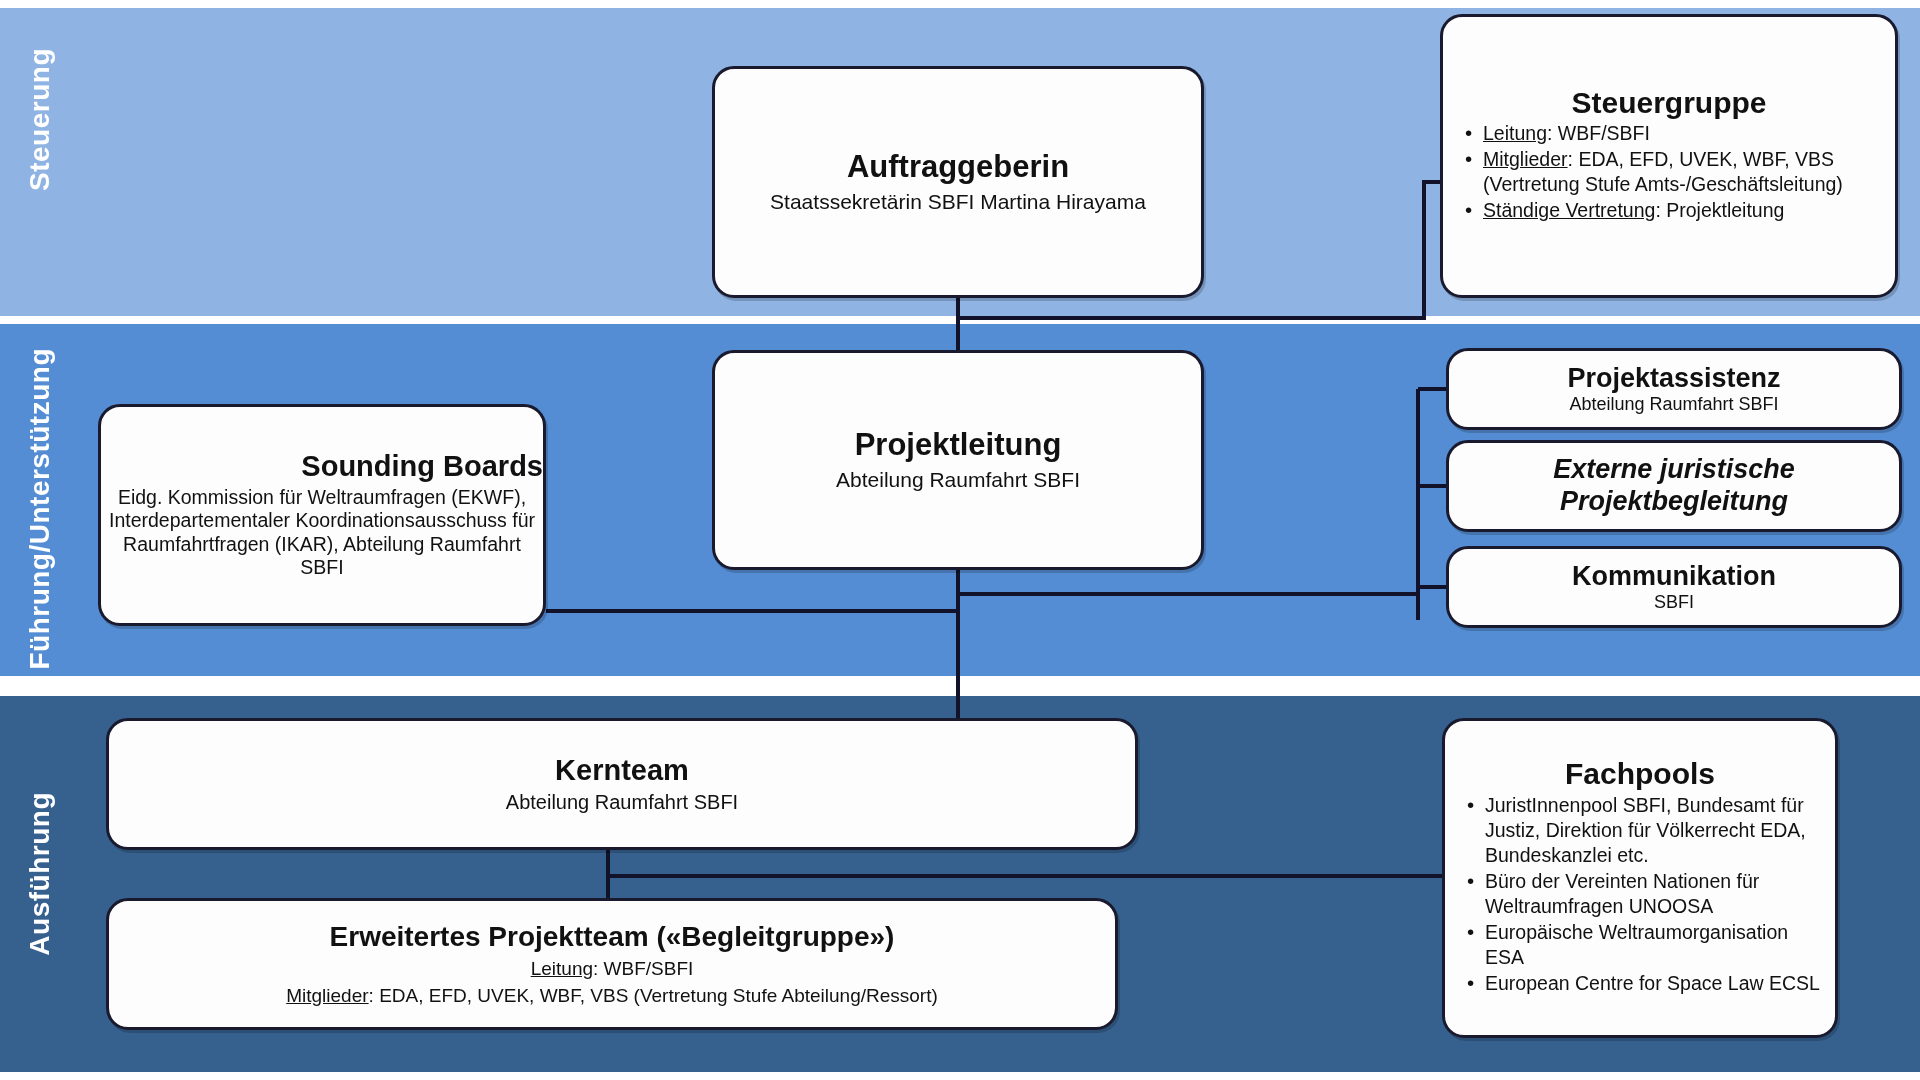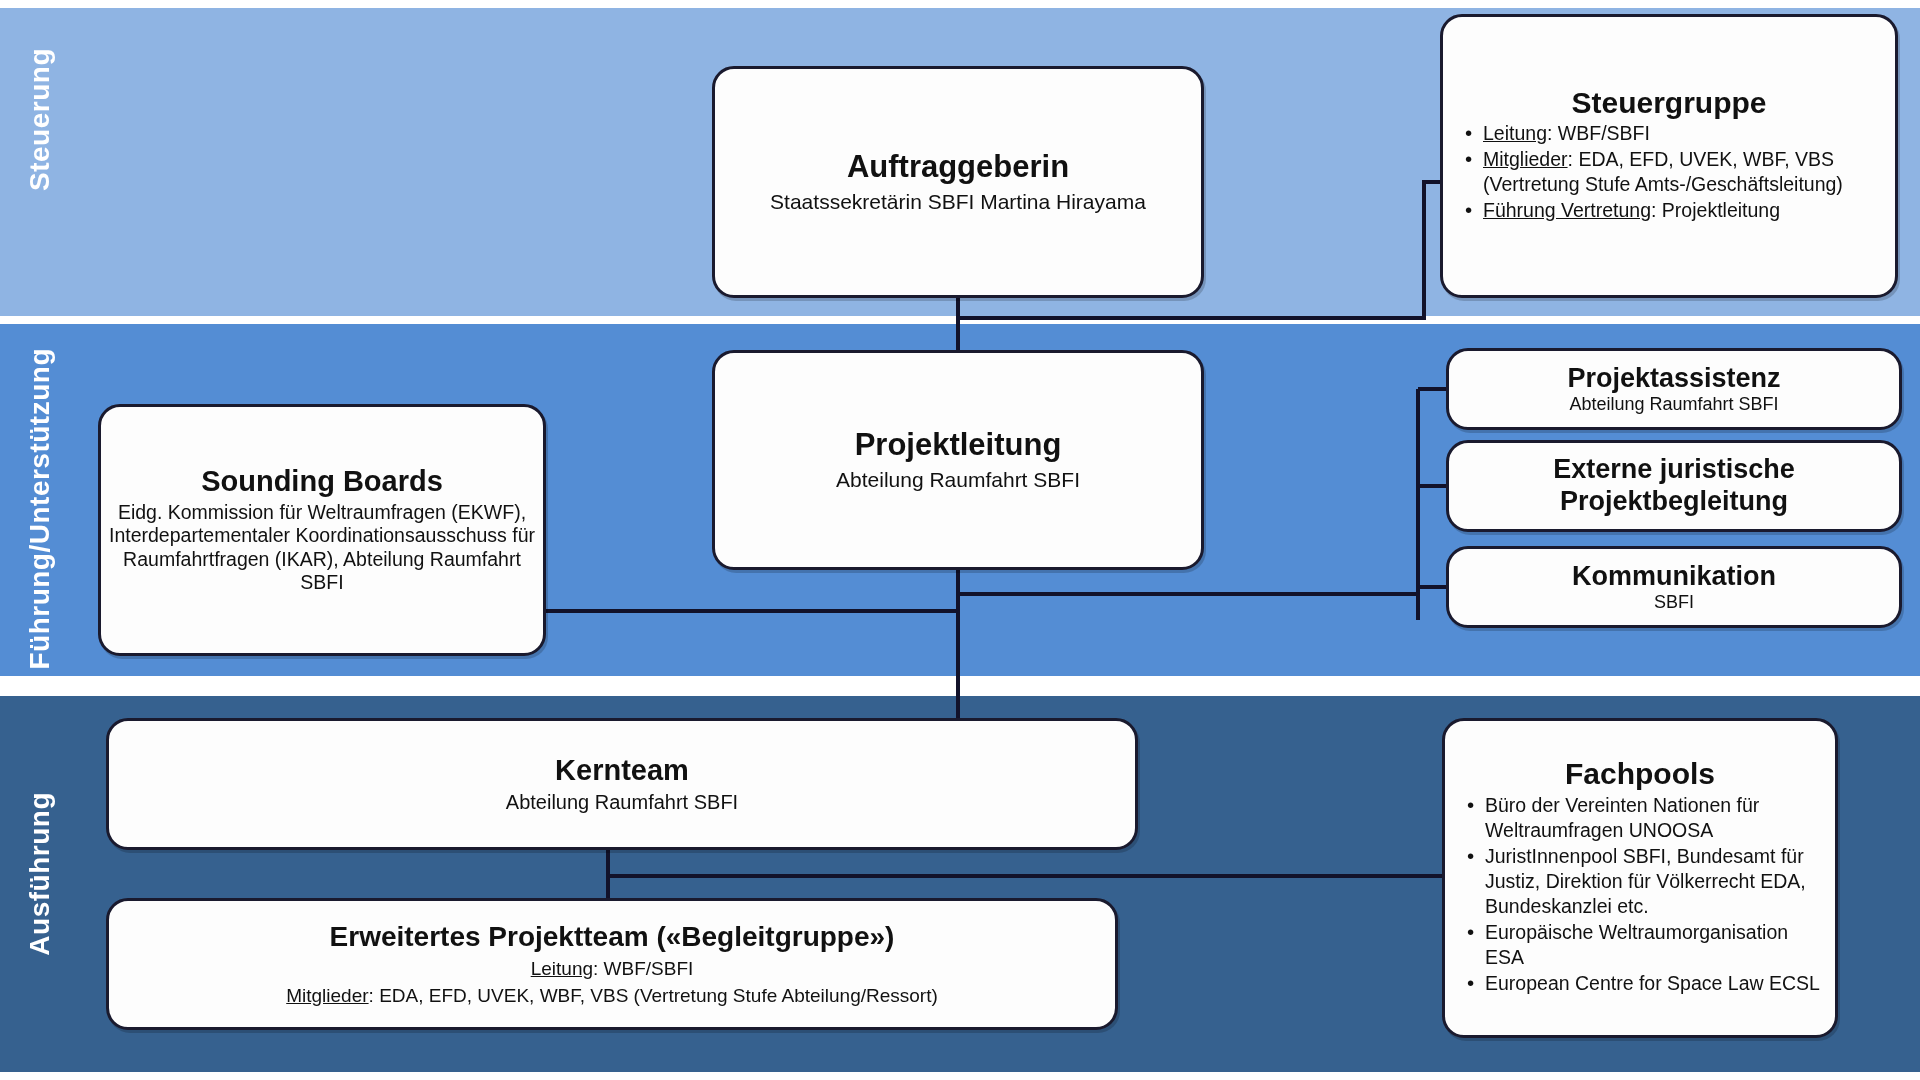--- a/index.html
+++ b/index.html
@@ -46,30 +46,30 @@
   #node-auftraggeberin .sub{font-size:21px;margin-top:4px;}
 
   #node-steuergruppe{left:1440px;top:14px;width:458px;height:284px;}
   #node-steuergruppe .title{font-size:30px;}
   #node-steuergruppe ul.bullets li{font-size:19.5px;}
 
   #node-projektleitung{left:712px;top:350px;width:492px;height:220px;}
   #node-projektleitung .title{font-size:31px;}
   #node-projektleitung .sub{font-size:21px;margin-top:4px;}
 
-  #node-sounding{left:98px;top:404px;width:448px;height:252px;}
+  #node-sounding{left:98px;top:404px;width:448px;height:222px;align-items:flex-end;}
   #node-sounding .title{font-size:29px;margin-bottom:3px;}
   #node-sounding .sub{font-size:19.5px;padding:0 6px;}
 
   #node-projektassistenz{left:1446px;top:348px;width:456px;height:82px;}
   #node-projektassistenz .title{font-size:27px;}
   #node-projektassistenz .sub{font-size:18px;margin-top:1px;}
 
   #node-externe{left:1446px;top:440px;width:456px;height:92px;}
-  #node-externe .title{font-size:27px;line-height:1.18;}
+  #node-externe .title{font-size:27px;line-height:1.18;font-style:italic;}
 
   #node-kommunikation{left:1446px;top:546px;width:456px;height:82px;}
   #node-kommunikation .title{font-size:27px;}
   #node-kommunikation .sub{font-size:18px;margin-top:1px;}
 
   #node-kernteam{left:106px;top:718px;width:1032px;height:132px;}
   #node-kernteam .title{font-size:29px;}
   #node-kernteam .sub{font-size:20px;margin-top:4px;}
 
   #node-erweitertes{left:106px;top:898px;width:1012px;height:132px;}
@@ -124,21 +124,21 @@
   <div class="node" id="node-auftraggeberin">
     <div class="title">Auftraggeberin</div>
     <div class="sub">Staatssekretärin SBFI Martina Hirayama</div>
   </div>
 
   <div class="node node-list" id="node-steuergruppe">
     <div class="title">Steuergruppe</div>
     <ul class="bullets">
       <li><span class="u">Leitung</span><span>: WBF/SBFI</span></li>
       <li><span class="u">Mitglieder</span><span>: EDA, EFD, UVEK, WBF, VBS (Vertretung Stufe Amts-/Geschäftsleitung)</span></li>
-      <li><span class="u">Führung Vertretung</span><span>: Projektleitung</span></li>
+      <li><span class="u">Ständige Vertretung</span><span>: Projektleitung</span></li>
     </ul>
   </div>
 
   <div class="node" id="node-projektleitung">
     <div class="title">Projektleitung</div>
     <div class="sub">Abteilung Raumfahrt SBFI</div>
   </div>
 
   <div class="node" id="node-sounding">
     <div class="title">Sounding Boards</div>
@@ -166,20 +166,20 @@
 
   <div class="node" id="node-erweitertes">
     <div class="title">Erweitertes Projektteam («Begleitgruppe»)</div>
     <div class="sub"><span class="u">Leitung</span><span>:  WBF/SBFI</span></div>
     <div class="sub2"><span class="u">Mitglieder</span><span>: EDA, EFD, UVEK,  WBF, VBS (Vertretung  Stufe  Abteilung/Ressort)</span></div>
   </div>
 
   <div class="node node-list" id="node-fachpools">
     <div class="title">Fachpools</div>
     <ul class="bullets">
+      <li>JuristInnenpool SBFI, Bundesamt für Justiz, Direktion für Völkerrecht EDA, Bundeskanzlei etc.</li>
       <li>Büro der Vereinten Nationen für Weltraumfragen UNOOSA</li>
-      <li>JuristInnenpool SBFI, Bundesamt für Justiz, Direktion für Völkerrecht EDA, Bundeskanzlei etc.</li>
       <li>Europäische Weltraumorganisation ESA</li>
       <li>European Centre for Space Law ECSL</li>
     </ul>
   </div>
 
 </div>
 
 </body></html>

